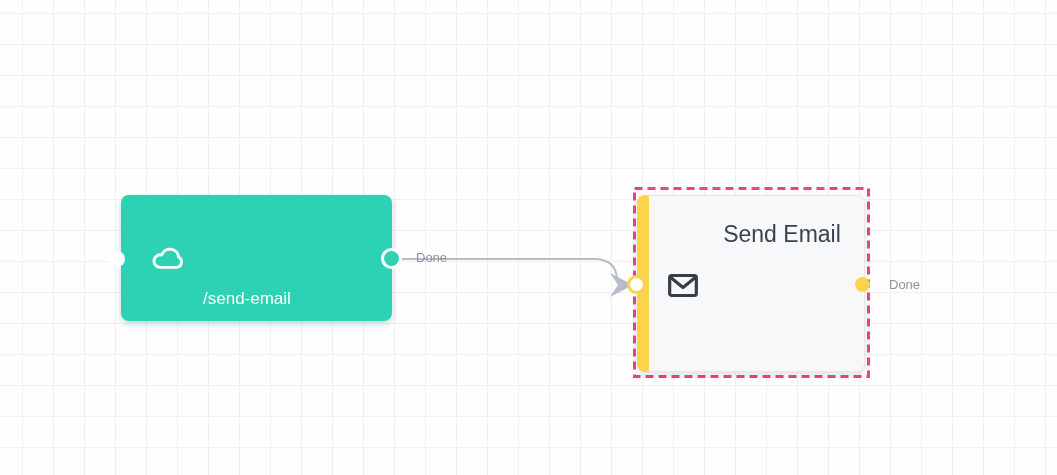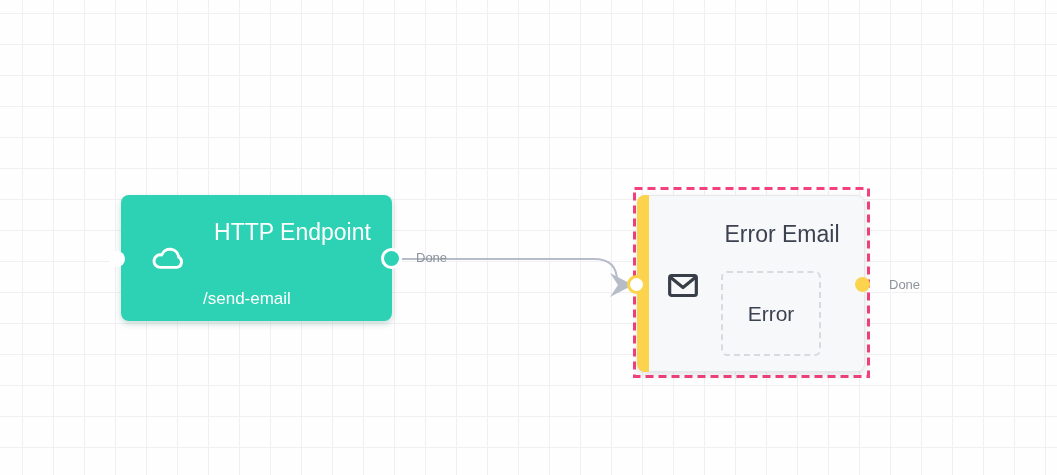--- a/index.html
+++ b/index.html
@@ -101,34 +101,30 @@
   </svg>
 
   <svg class="selection-outline" width="237" height="191">
     <rect x="1.5" y="1.5" width="234" height="188" fill="none" stroke="#F4407D" stroke-width="3" stroke-dasharray="8 5"></rect>
   </svg>
 
   <div class="node node-http">
     <svg class="cloud-icon" viewBox="0 0 24 20">
       <path d="M18.5 16 H6.5 a4.5 4.5 0 1 1 0.95 -8.9 A6.3 6.3 0 0 1 19.6 8.6 a4 4 0 0 1 -1.1 7.4 z" fill="none" stroke="#FFFFFF" stroke-width="2.1" stroke-linejoin="round" stroke-linecap="round"></path>
     </svg>
-    <div class="node-title">HTTP Endpoint</div>
     <div class="node-subtitle">/send-email</div>
   </div>
 
   <div class="node node-email">
     <div class="accent-bar"></div>
-    <div class="node-title">Error Email</div>
+    <div class="node-title">Send Email</div>
     <svg class="envelope-icon" viewBox="0 0 24 20">
       <rect x="2" y="2.5" width="20" height="15" rx="1.5" fill="none" stroke="#383E47" stroke-width="2.4" stroke-linejoin="round"></rect>
       <polyline points="3.5,4.5 12,11.5 20.5,4.5" fill="none" stroke="#383E47" stroke-width="2.4" stroke-linejoin="round" stroke-linecap="round"></polyline>
     </svg>
-    <div class="error-slot">
-      <span>Error</span>
-    </div>
   </div>
 
   <div class="port port-http-in"></div>
   <div class="port port-http-out"></div>
   <div class="port port-email-in"></div>
   <div class="port port-email-out"></div>
 
   <div class="wire-label wire-label-done-1">Done</div>
   <div class="wire-label wire-label-done-2">Done</div>
 

